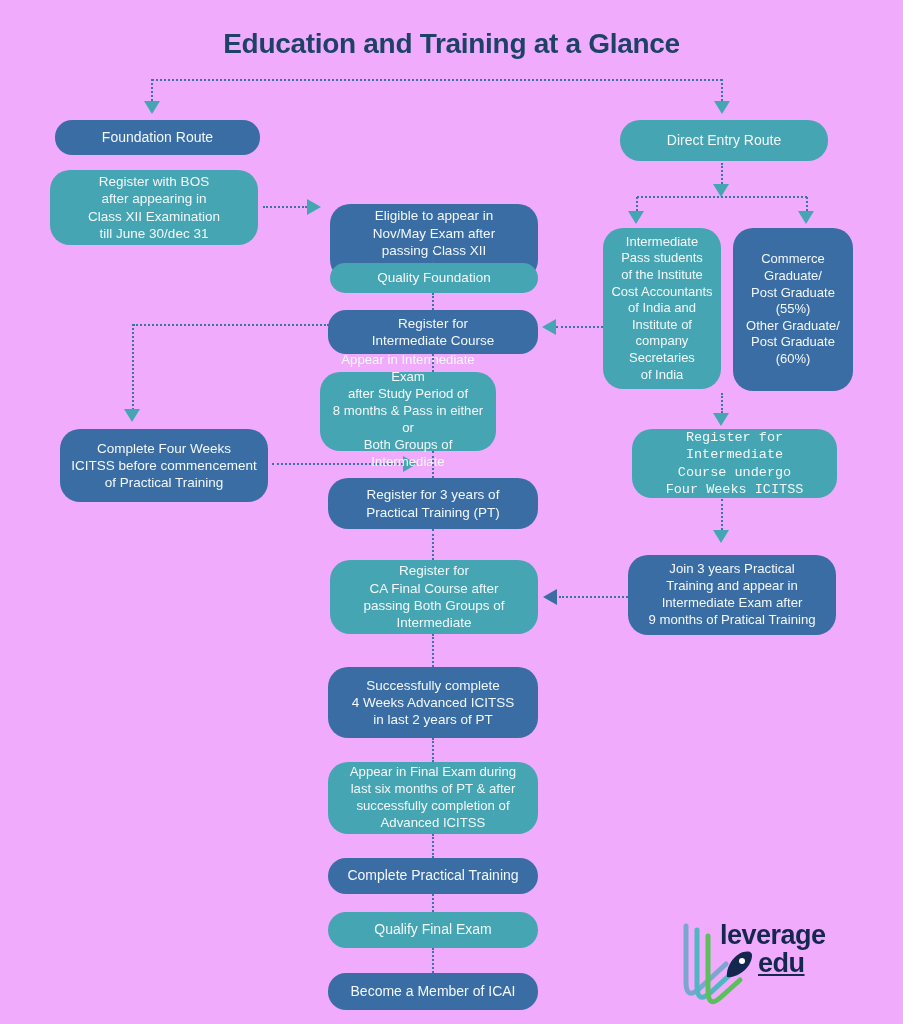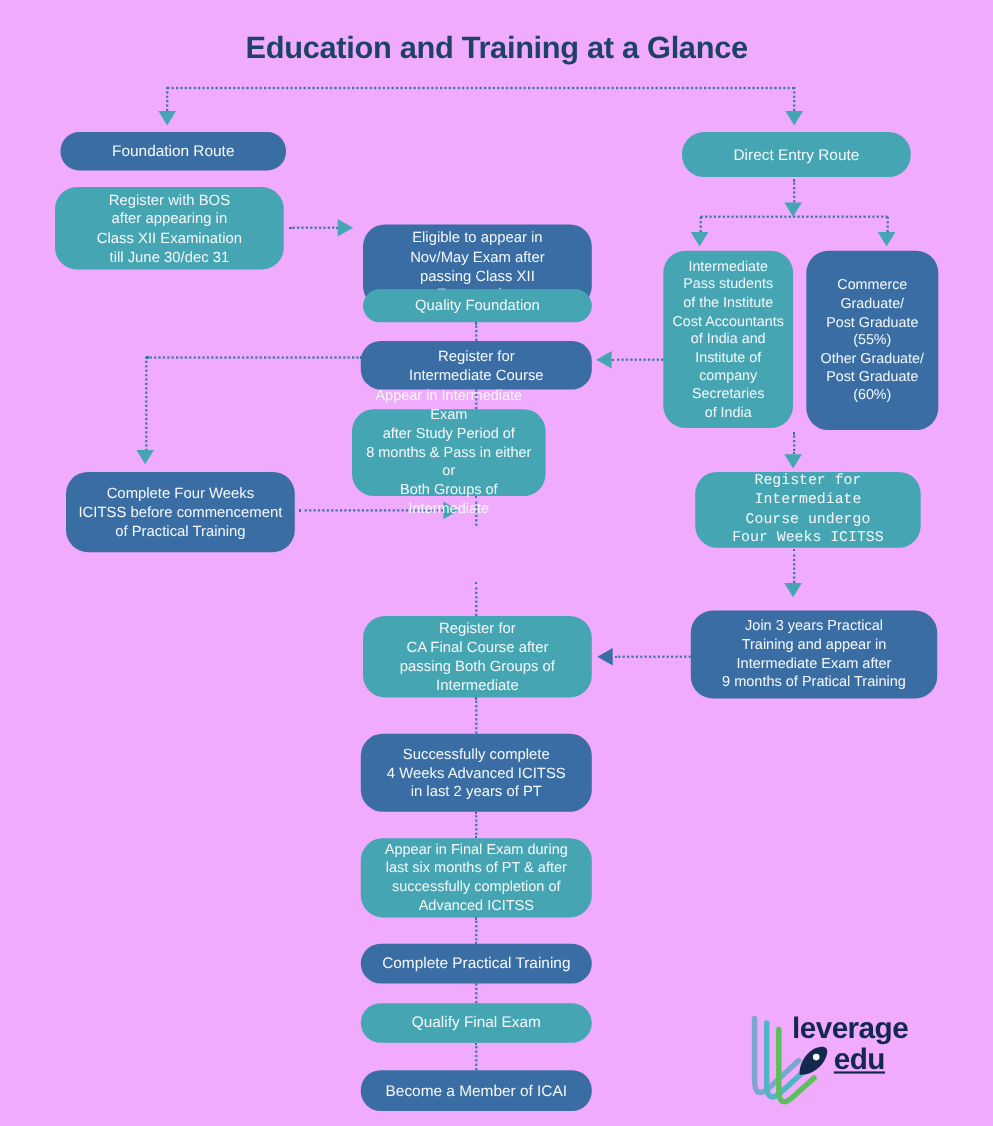--- a/index.html
+++ b/index.html
@@ -74,20 +74,22 @@
 Nov/May Exam after
 passing Class XII
 Examination</div>
   <div class="node teal" style="left:330px;top:263px;width:208px;height:30px;border-radius:15px;">Quality Foundation</div>
   <div class="node blue" style="left:328px;top:310px;width:210px;height:44px;border-radius:18px;">Register for
 Intermediate Course</div>
   <div class="node teal" style="left:320px;top:372px;width:176px;height:79px;font-size:13.2px;">Appear in Intermediate Exam
 after Study Period of
 8 months &amp; Pass in either or
 Both Groups of Intermediate</div>
+  <div class="node blue" style="left:328px;top:478px;width:210px;height:51px;">Register for 3 years of
+Practical Training (PT)</div>
   <div class="node teal" style="left:330px;top:560px;width:208px;height:74px;">Register for
 CA Final Course after
 passing Both Groups of
 Intermediate</div>
   <div class="node blue" style="left:328px;top:667px;width:210px;height:71px;text-align:center;">Successfully complete
 4 Weeks Advanced ICITSS
 in last 2 years of PT</div>
   <div class="node teal" style="left:328px;top:762px;width:210px;height:72px;font-size:13.2px;">Appear in Final Exam during
 last six months of PT &amp; after
 successfully completion of
@@ -120,21 +122,21 @@
   <div class="node blue" style="left:733px;top:228px;width:120px;height:163px;font-size:13px;">Commerce
 Graduate/
 Post Graduate
 (55%)
 Other Graduate/
 Post Graduate
 (60%)</div>
   <div class="node teal" style="left:632px;top:429px;width:205px;height:69px;font-family:Liberation Mono, monospace;">Register for Intermediate
 Course undergo
 Four Weeks ICITSS</div>
-  <div class="node blue" style="left:628px;top:555px;width:224px;height:80px;font-size:13.2px;">Join 3 years Practical
+  <div class="node blue" style="left:628px;top:555px;width:208px;height:80px;font-size:13.2px;">Join 3 years Practical
 Training and appear in
 Intermediate Exam after
 9 months of Pratical Training</div>
 
   <div class="vline" style="left:721px;top:163px;height:21px;"></div>
   <div class="arr down" style="left:713px;top:184px;"></div>
   <div class="hline" style="left:637px;top:196px;width:170px;"></div>
   <div class="vline" style="left:636px;top:197px;height:14px;"></div>
   <div class="vline" style="left:806px;top:197px;height:14px;"></div>
   <div class="arr down" style="left:628px;top:211px;"></div>

